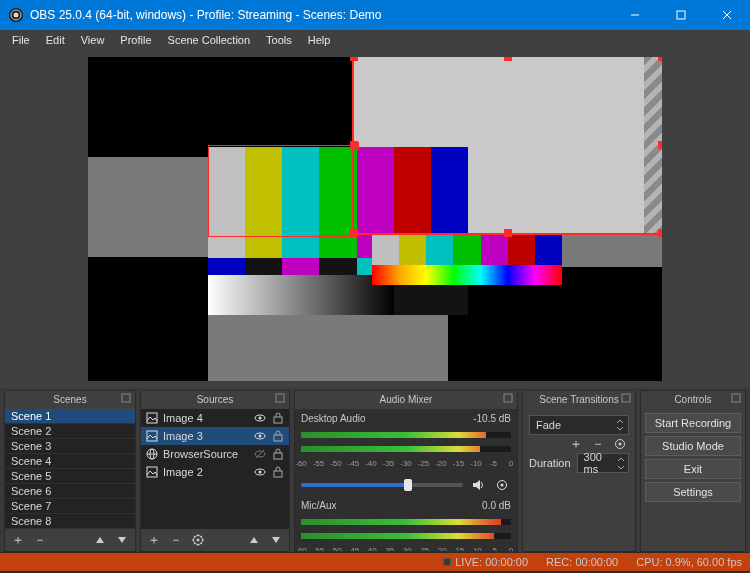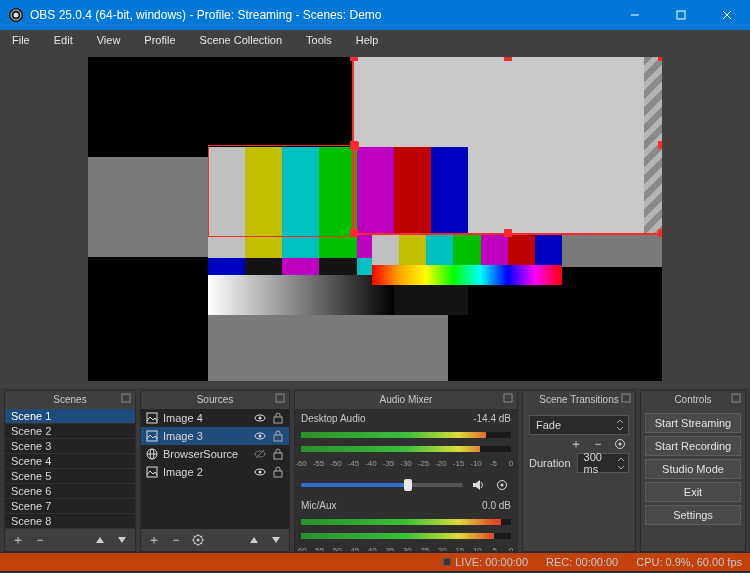--- a/index.html
+++ b/index.html
@@ -8,21 +8,21 @@
 
   
   .titlebar { height: 30px; background: #0078d7; display: flex; align-items: center; color: #fff; }
   .titlebar .icon { width: 16px; height: 16px; margin: 0 6px 0 8px; display:inline-block; }
   .titlebar .title { flex: 1; font-size: 12px; }
   .winbtns { display: flex; height: 100%; }
   .winbtn { width: 46px; display:flex; align-items:center; justify-content:center; }
   .winbtn svg { stroke:#fff; }
 
   
-  .menubar { height: 20px; background: #404040; display:flex; align-items:center; padding: 0 4px; gap: 8px; }
+  .menubar { height: 20px; background: #404040; display:flex; align-items:center; padding: 0 4px; gap: 0; }
   .menubar .mi { padding: 2px 8px; font-size: 11px; color:#e6e6e6; }
 
   
   .preview-wrap { height: 338px; background:#404040; display:flex; align-items:center; justify-content:center; position:relative; }
   .canvas { width: 574px; height: 324px; background:#7a7a7a; position:relative; overflow:hidden; }
   .blk { position:absolute; background:#000; }
   .sel { position:absolute; border:2px solid #ff2a2a; }
   .handle { position:absolute; width:8px; height:8px; background:#ff2a2a; }
   .smpte { position:absolute; }
   .smpte .bars, .smpte .cast, .smpte .pluge { display:flex; width:100%; }
@@ -366,21 +366,21 @@
           <svg width="10" height="10">
             <rect x="1" y="1" width="8" height="8" fill="none" stroke="#888" stroke-width="1"></rect>
           </svg>
         </span>
     </div>
     <div class="dock-body" style="background:#2f2f2f;">
       <div class="mixer" id="mixer">
           <div class="mix-ch">
             <div class="mix-head">
               <span>Desktop Audio</span>
-              <span>-14.4 dB</span>
+              <span>-10.5 dB</span>
             </div>
             <div class="meter">
               <div class="grad"></div>
               <div class="mask" style="width:12%"></div>
             </div>
             <div class="meter">
               <div class="grad"></div>
               <div class="mask" style="width:15%"></div>
             </div>
             <div class="ticks">
@@ -527,21 +527,20 @@
   <div class="dock" style="flex:1">
     <div class="dock-title">
       <span>Controls</span>
       <span class="pop">
           <svg width="10" height="10">
             <rect x="1" y="1" width="8" height="8" fill="none" stroke="#888" stroke-width="1"></rect>
           </svg>
         </span>
     </div>
     <div class="ctrl-body" id="controls">
-        <div class="ctrl-btn">Start Streaming</div>
         <div class="ctrl-btn">Start Recording</div>
         <div class="ctrl-btn">Studio Mode</div>
         <div class="ctrl-btn">Exit</div>
         <div class="ctrl-btn">Settings</div>
       </div>
   </div>
 
 </div>
 
 <div class="statusbar">

